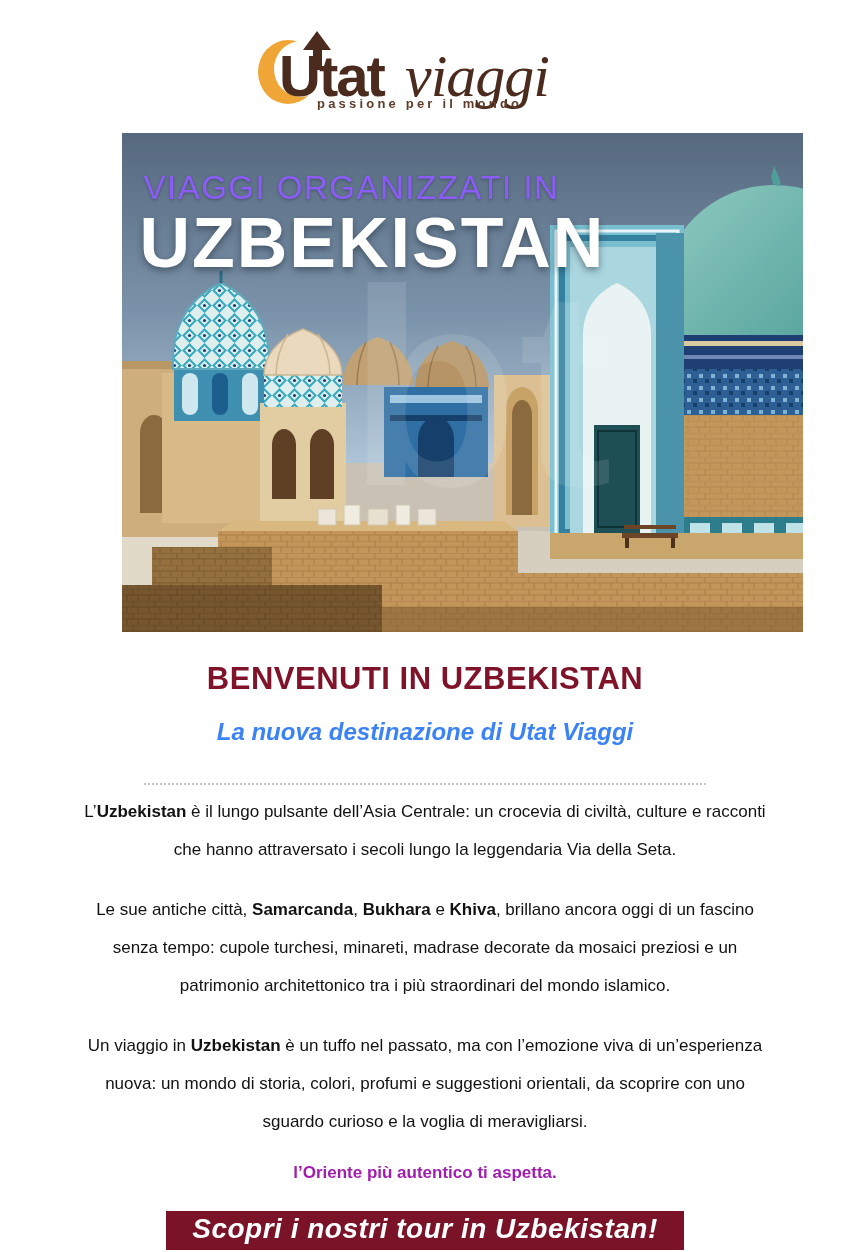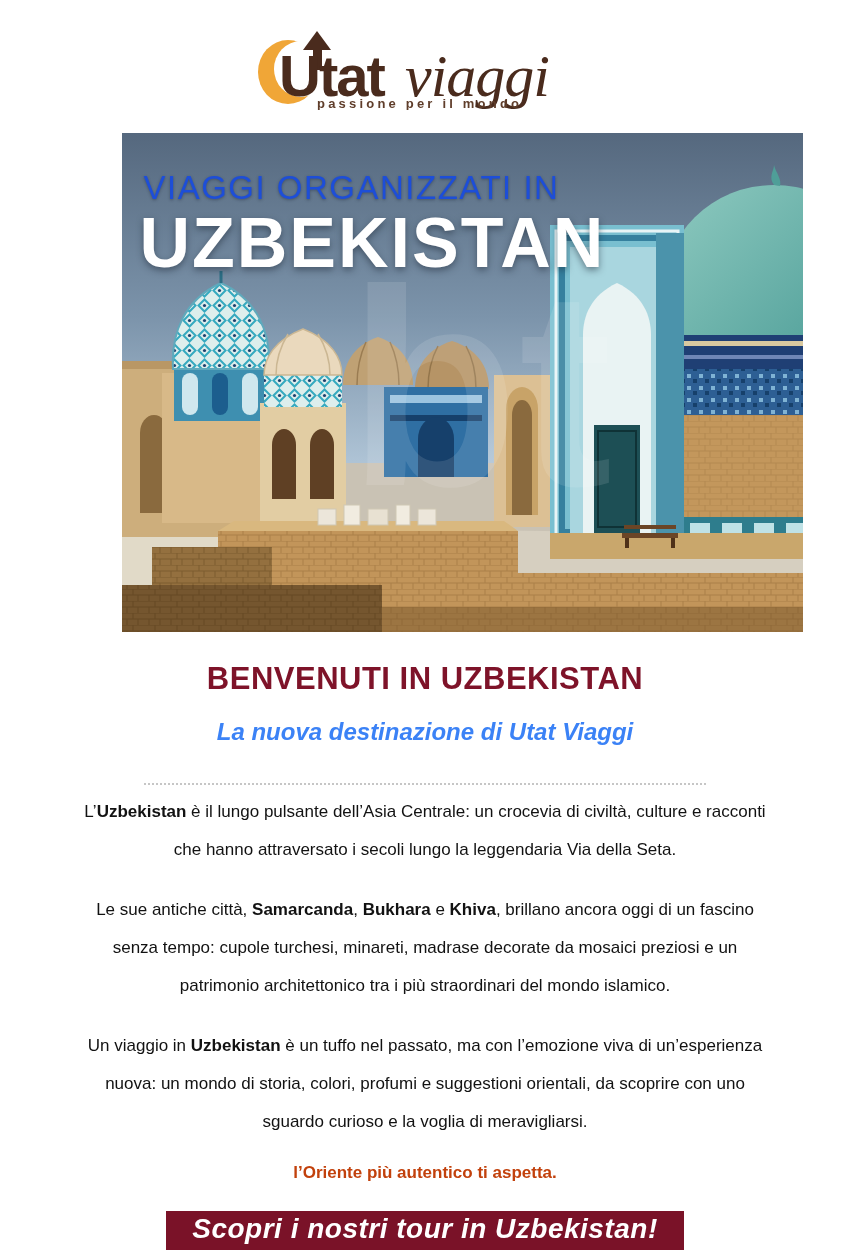--- a/index.html
+++ b/index.html
@@ -12,41 +12,41 @@
   .logo-brand { font-family:"Liberation Sans", sans-serif; font-weight:bold; letter-spacing:-2px; fill:#4a2b1d; font-size:58px; }
   .logo-brand-italic { font-family:"Liberation Serif", serif; font-style:italic; font-size:60px; fill:#4a2b1d; letter-spacing:-1px; }
   .logo-tagline { font-family:"Liberation Sans", sans-serif; font-weight:bold; font-size:13px; letter-spacing:3.2px; fill:#5f3d2a; }
 
   
   .hero { position:relative; width:714px; height:499px; margin:23px 0 0 74px; }
   .hero svg { display:block; }
   .hero-kicker {
     position:absolute; left:22px; top:36px;
     font-size:33px; font-weight:400; letter-spacing:1.5px;
-    color:#1d4ed8; text-shadow:0 1px 3px rgba(30,40,55,.45);
+    color:#8b5cf6; text-shadow:0 1px 3px rgba(30,40,55,.45);
     white-space:nowrap;
   }
   .hero-title {
     position:absolute; left:18px; top:70px;
     font-size:70px; font-weight:700; letter-spacing:2px;
     color:#ffffff; text-shadow:0 3px 7px rgba(25,35,50,.5);
     white-space:nowrap;
   }
 
   
   main { text-align:center; }
   .welcome-heading { font-size:31px; font-weight:bold; color:#7e1329; letter-spacing:.5px; margin:29px 0 0; }
   .welcome-subheading { font-size:24px; font-weight:bold; font-style:italic; color:#3b82f6; margin:21px 11px 0; }
   .dotted-divider { border:none; border-top:2px dotted #c6c6c6; width:562px; margin:37px auto 0; }
 
   .intro-p { width:686px; margin:22px auto 0; font-size:17px; line-height:38px; color:#121212; }
   .intro-p.first { margin-top:8px; }
   .intro-p b { font-weight:bold; }
 
-  .closing-line { font-size:17px; font-weight:bold; color:#c2410c; line-height:24px; margin:20px auto 4px;text-align:center; }
+  .closing-line { font-size:17px; font-weight:bold; color:#a21caf; line-height:24px; margin:20px auto 4px;text-align:center; }
 
   .cta-wrap { margin-top:26px;border-radius:7px; }
   .cta-button {
     display:inline-block; background:#7a1228; color:#ffffff;
     font-size:28px; font-weight:bold; font-style:italic; letter-spacing:.5px;
     padding:2px 26px 5px; text-decoration:none; cursor:pointer;
   }
 </style>
 </head>
 <body>

